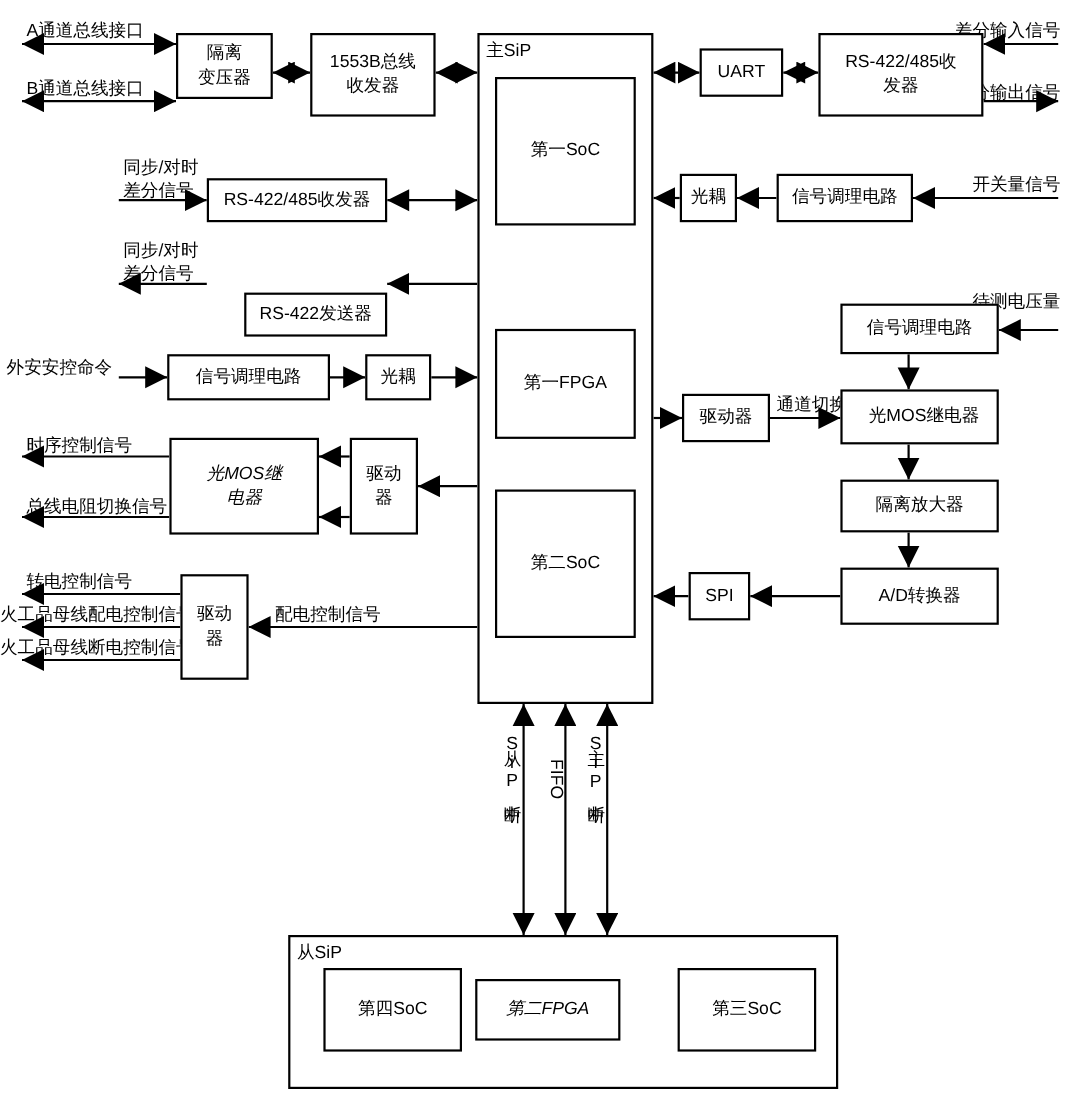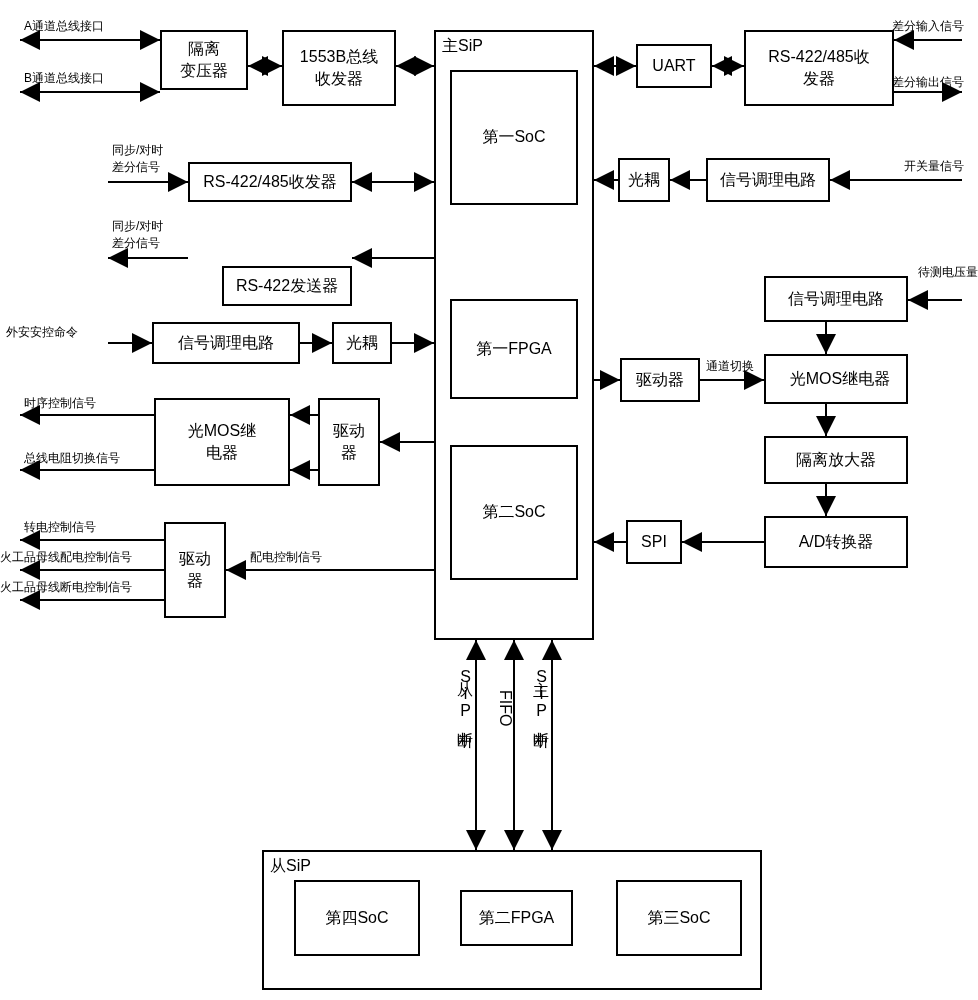--- a/index.html
+++ b/index.html
@@ -31,21 +31,21 @@
   }
   .wrap-title {
     position: absolute;
     top: 4px;
     left: 6px;
     font-size: 16px;
   }
   .label {
     position: absolute;
     white-space: nowrap;
-    font-size: 12px;
+    font-size: 16px;
   }
   .vlabel {
     position: absolute;
     writing-mode: vertical-rl;
     text-orientation: upright;
     font-size: 16px;
     letter-spacing: 0px;
   }
   svg.wires {
     position: absolute;
@@ -142,35 +142,35 @@
 <div class="label" style="left:24px; top:395px;">时序控制信号</div>
 <div class="label" style="left:24px; top:450px;">总线电阻切换信号</div>
 <div class="label" style="left:24px; top:519px;">转电控制信号</div>
 <div class="label" style="left:0px;  top:549px;">火工品母线配电控制信号</div>
 <div class="label" style="left:0px;  top:579px;">火工品母线断电控制信号</div>
 <div class="label" style="left:250px; top:549px;">配电控制信号</div>
 
 <div class="label" style="right:14px; top:18px; left:auto;">差分输入信号</div>
 <div class="label" style="right:14px; top:74px; left:auto;">差分输出信号</div>
 <div class="label" style="right:14px; top:158px; left:auto;">开关量信号</div>
-<div class="label" style="right:0; top:264px; left:auto;">待测电压量</div>
+<div class="label" style="right:14px; top:264px; left:auto;">待测电压量</div>
 <div class="label" style="left:706px; top:358px;">通道切换</div>
 
 <div class="box" style="left:160px; top:30px; width:88px; height:60px; white-space:pre;">隔离
 变压器</div>
 <div class="box" style="left:282px; top:30px; width:114px; height:76px; white-space:pre;">1553B总线
 收发器</div>
 
 <div class="box" style="left:188px; top:162px; width:164px; height:40px;">RS-422/485收发器</div>
 <div class="box" style="left:222px; top:238px; width:130px; height:40px;margin-top:28px;">RS-422发送器</div>
 
 <div class="box" style="left:152px; top:322px; width:148px; height:42px;">信号调理电路</div>
 <div class="box" style="left:332px; top:322px; width:60px; height:42px;">光耦</div>
 
-<div class="box" style="left:154px; top:398px; width:136px; height:88px; white-space:pre;">光MOS继
+<div class="box" style="left:154px; top:398px; width:136px; height:88px; white-space:pre;font-style:italic;">光MOS继
 电器</div>
 <div class="box" style="left:318px; top:398px; width:62px; height:88px; white-space:pre;">驱动
 器</div>
 
 <div class="box" style="left:164px; top:522px; width:62px; height:96px; white-space:pre;">驱动
 器</div>
 
 <div class="wrap" style="left:434px; top:30px; width:160px; height:610px;">
   <div class="wrap-title">主SiP</div>
 </div>
@@ -194,14 +194,14 @@
 <div class="box" style="left:626px; top:520px; width:56px; height:44px;">SPI</div>
 
 <div class="vlabel" style="left:454px; top:668px;">从SiP中断</div>
 <div class="vlabel" style="left:496px; top:690px; text-orientation:mixed;">FIFO</div>
 <div class="vlabel" style="left:530px; top:668px;">主SiP中断</div>
 
 <div class="wrap" style="left:262px; top:850px; width:500px; height:140px;">
   <div class="wrap-title">从SiP</div>
 </div>
 <div class="box" style="left:294px; top:880px; width:126px; height:76px;">第四SoC</div>
-<div class="box" style="left:460px; top:890px; width:113px; height:56px;">第二FPGA</div>
+<div class="box" style="left:432px; top:890px; width:132px; height:56px;font-style:italic;">第二FPGA</div>
 <div class="box" style="left:616px; top:880px; width:126px; height:76px;">第三SoC</div>
 
 </body></html>

